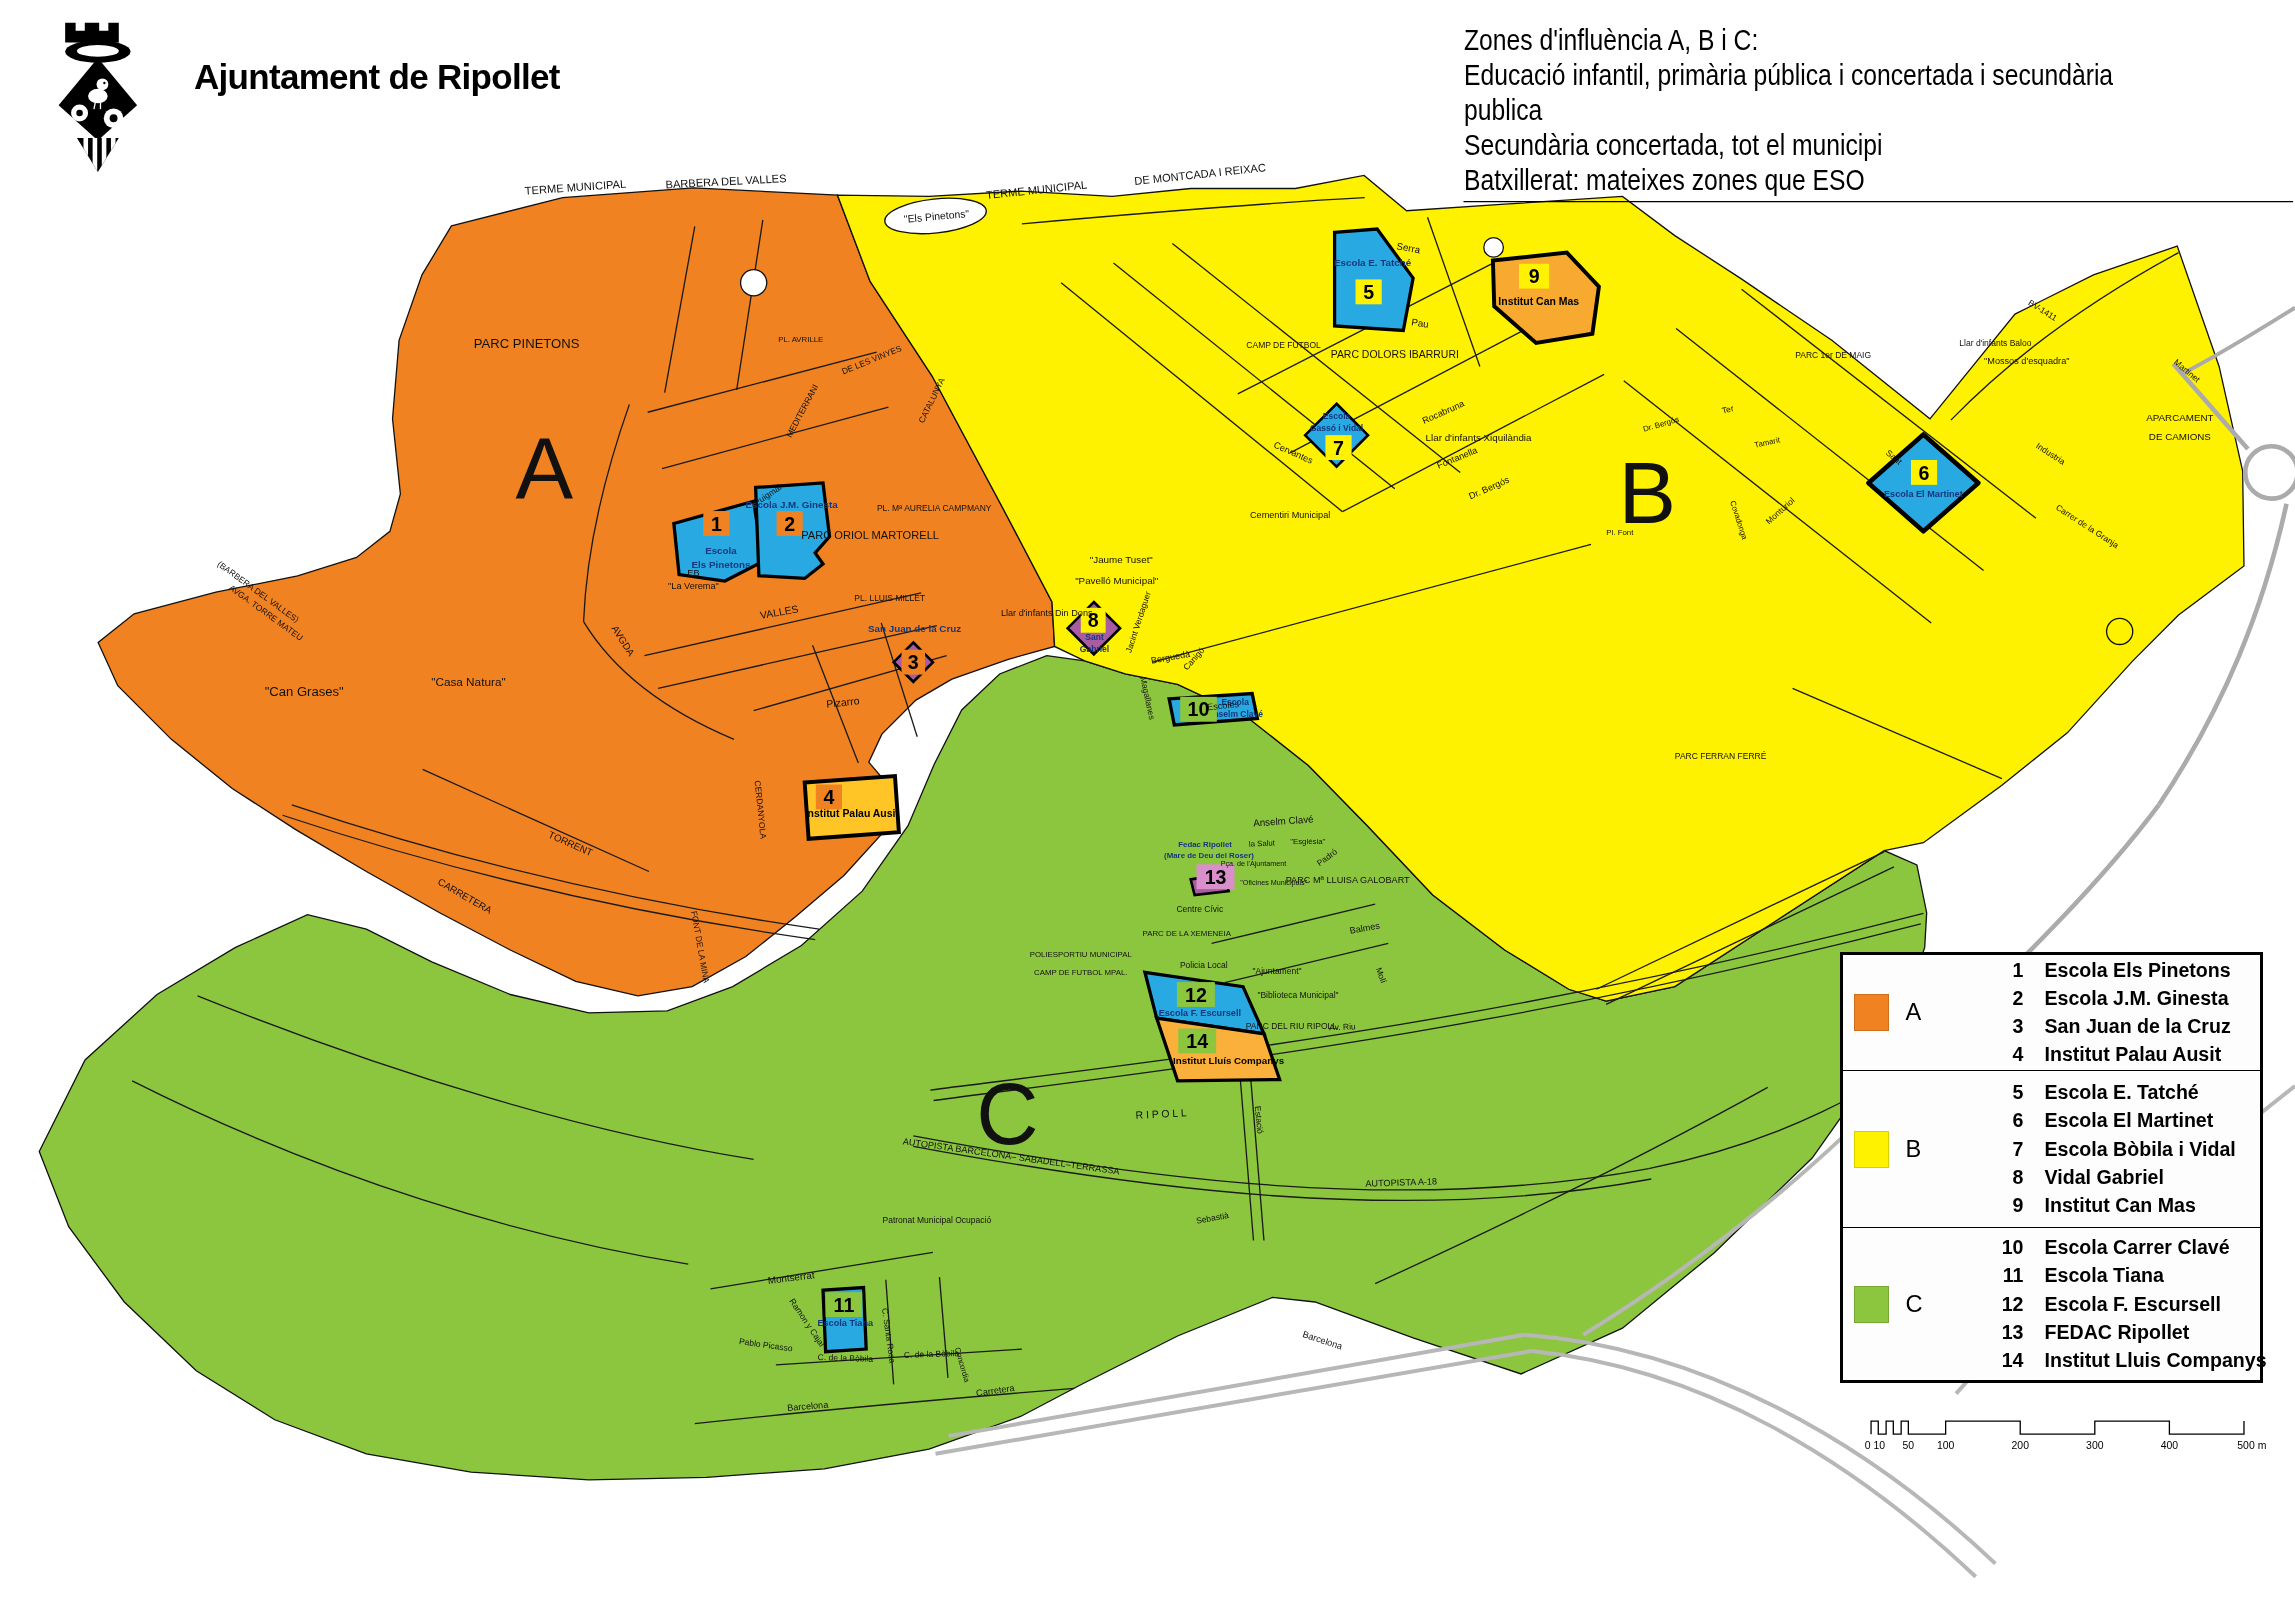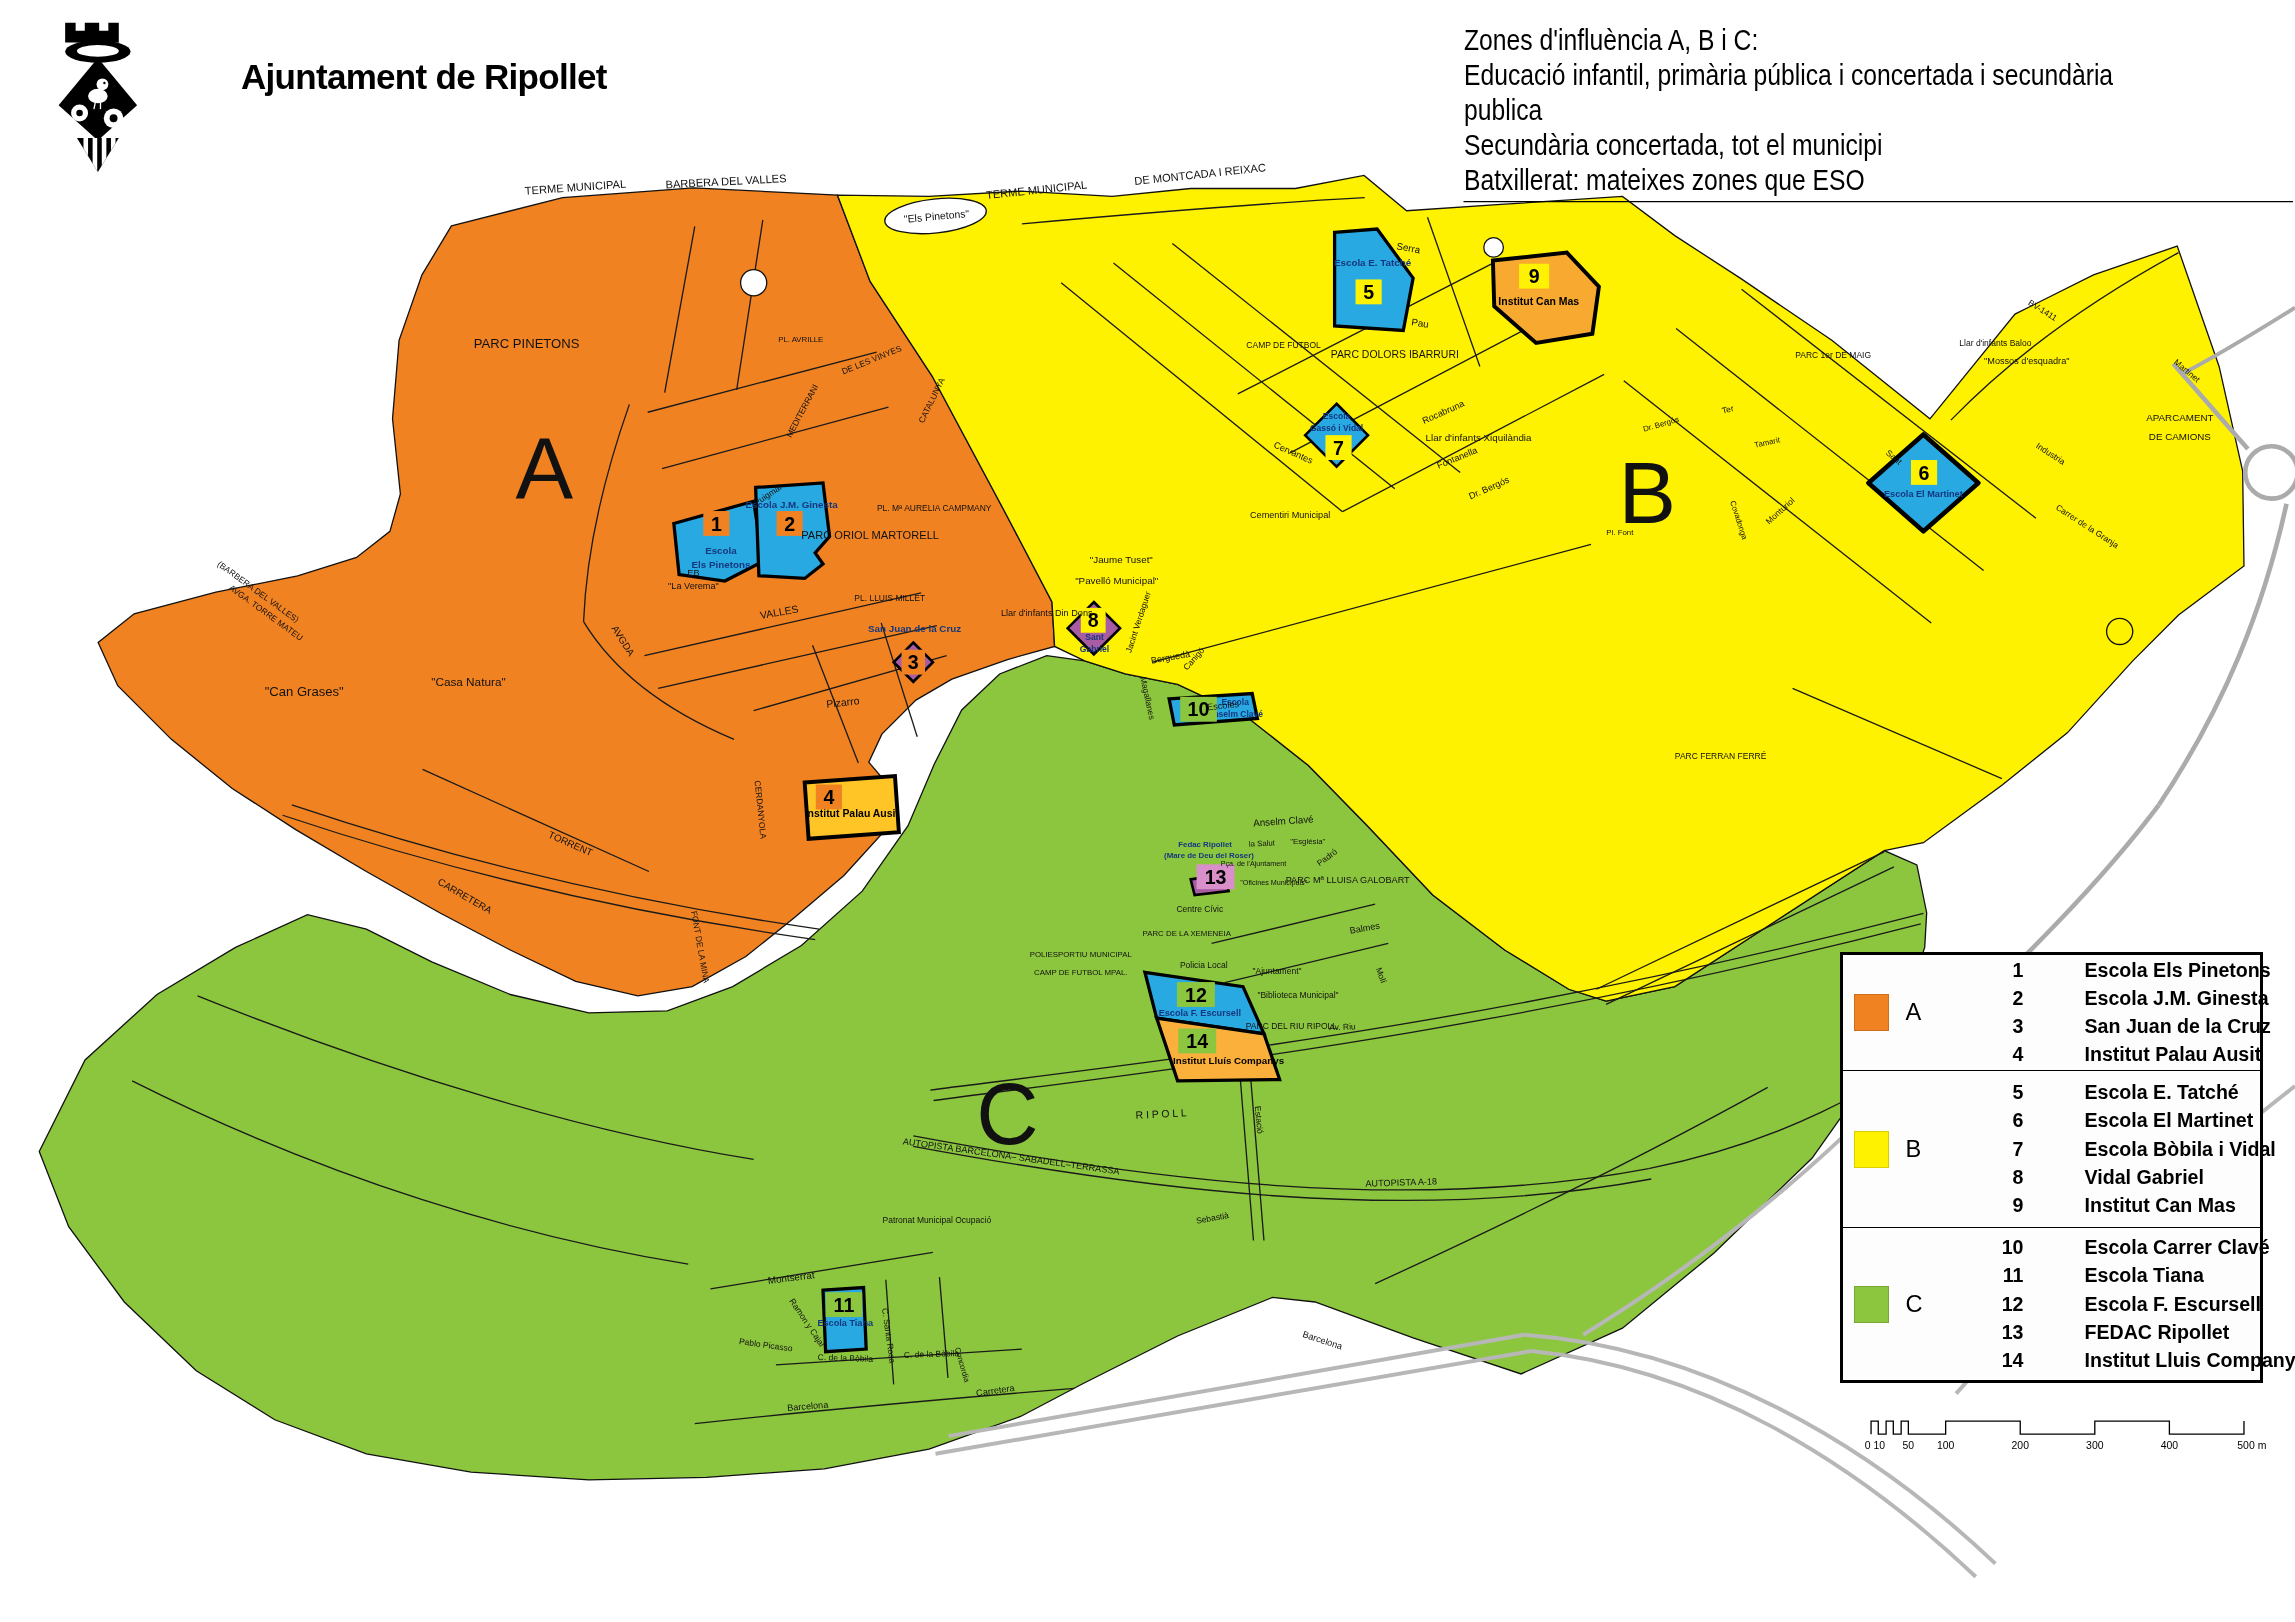--- a/index.html
+++ b/index.html
@@ -6,41 +6,41 @@
   .page{position:relative;width:2295px;height:1622px;background:#ffffff;overflow:hidden;
         font-family:"Liberation Sans",sans-serif;color:#000;}
   .map-svg{position:absolute;left:0;top:0;width:2295px;height:1622px;}
   .map-svg text{font-family:"Liberation Sans",sans-serif;}
   .zletter{font-family:"Liberation Serif",serif;font-size:132px;fill:#111;}
   .sct{font-size:16px;fill:#000;}
 
   
   .crest{position:absolute;left:39px;top:15.7px;}
   .org{position:absolute;left:194px;top:55px;font-weight:bold;font-size:35px;line-height:44px;
-       letter-spacing:-0.7px;white-space:nowrap;margin-left:47px;}
+       letter-spacing:-0.7px;white-space:nowrap;}
 
   
   .title-block{position:absolute;left:1464px;top:22px;font-size:29.4px;line-height:35px;
        transform:scaleX(0.84);transform-origin:left top;white-space:nowrap;}
 
   
   .legend{position:absolute;left:1840px;top:952px;width:423px;height:431px;background:#fdfdfd;
        border:3.3px solid #000;box-sizing:border-box;display:flex;flex-direction:column;}
   .lsec{display:flex;align-items:center;box-sizing:border-box;padding-left:10.5px;}
   .lsec + .lsec{border-top:1.3px solid #000;}
   .lsec-a{height:115px;}
   .lsec-b{height:157px;}
   .lsec-c{flex:1;}
   .lkey{display:flex;align-items:center;width:124px;flex:0 0 124px;}
   .lswatch{width:33px;height:35px;display:inline-block;border:0.7px solid rgba(0,0,0,0.15);}
   .lletter{font-size:23.6px;margin-left:17px;}
   .litems{display:flex;flex-direction:column;justify-content:center;gap:7.2px;}
   .lrow{display:flex;font-size:19.6px;font-weight:bold;line-height:21px;}
   .lnum{width:46px;text-align:right;margin-right:21px;flex:0 0 46px;}
-  .lname{white-space:nowrap;margin-left:40px;}
+  .lname{white-space:nowrap;}
 </style>
 </head>
 <body>
 
 <div class="page">
 
   <svg class="map-svg" viewBox="0 0 3508 2479">
     <g id="zones">
         <polygon points="60,1760 130,1620 240,1520 360,1448 470,1398 560,1420 660,1470 780,1520 900,1548 1020,1545 1120,1508 1225,1445 1318,1362 1388,1262 1428,1168 1470,1085 1528,1030 1600,1002 1658,1010 1720,1030 1800,1046 1905,1095 2000,1170 2090,1262 2190,1368 2300,1452 2398,1512 2455,1530 2560,1508 2880,1300 2930,1322 2945,1395 2942,1448 2890,1600 2770,1770 2620,1915 2480,2030 2325,2100 2160,2045 2010,1990 1945,1983 1800,2042 1655,2115 1560,2165 1420,2215 1260,2245 1080,2258 900,2262 720,2250 560,2222 420,2170 300,2095 190,1990 105,1875" fill="#8CC63E" stroke="#111" stroke-width="2"></polygon>
         <polygon points="690,345 860,302 1060,287 1280,298 1330,430 1425,575 1540,790 1608,920 1612,988 1540,1008 1455,1038 1400,1070 1348,1122 1328,1165 1368,1212 1352,1270 1290,1338 1215,1402 1140,1462 1058,1508 975,1522 880,1500 780,1452 672,1395 560,1332 452,1268 355,1205 262,1130 180,1048 150,982 205,938 330,905 455,880 545,852 596,812 612,755 600,640 610,520 645,420" fill="#F08222" stroke="#111" stroke-width="2"></polygon>

